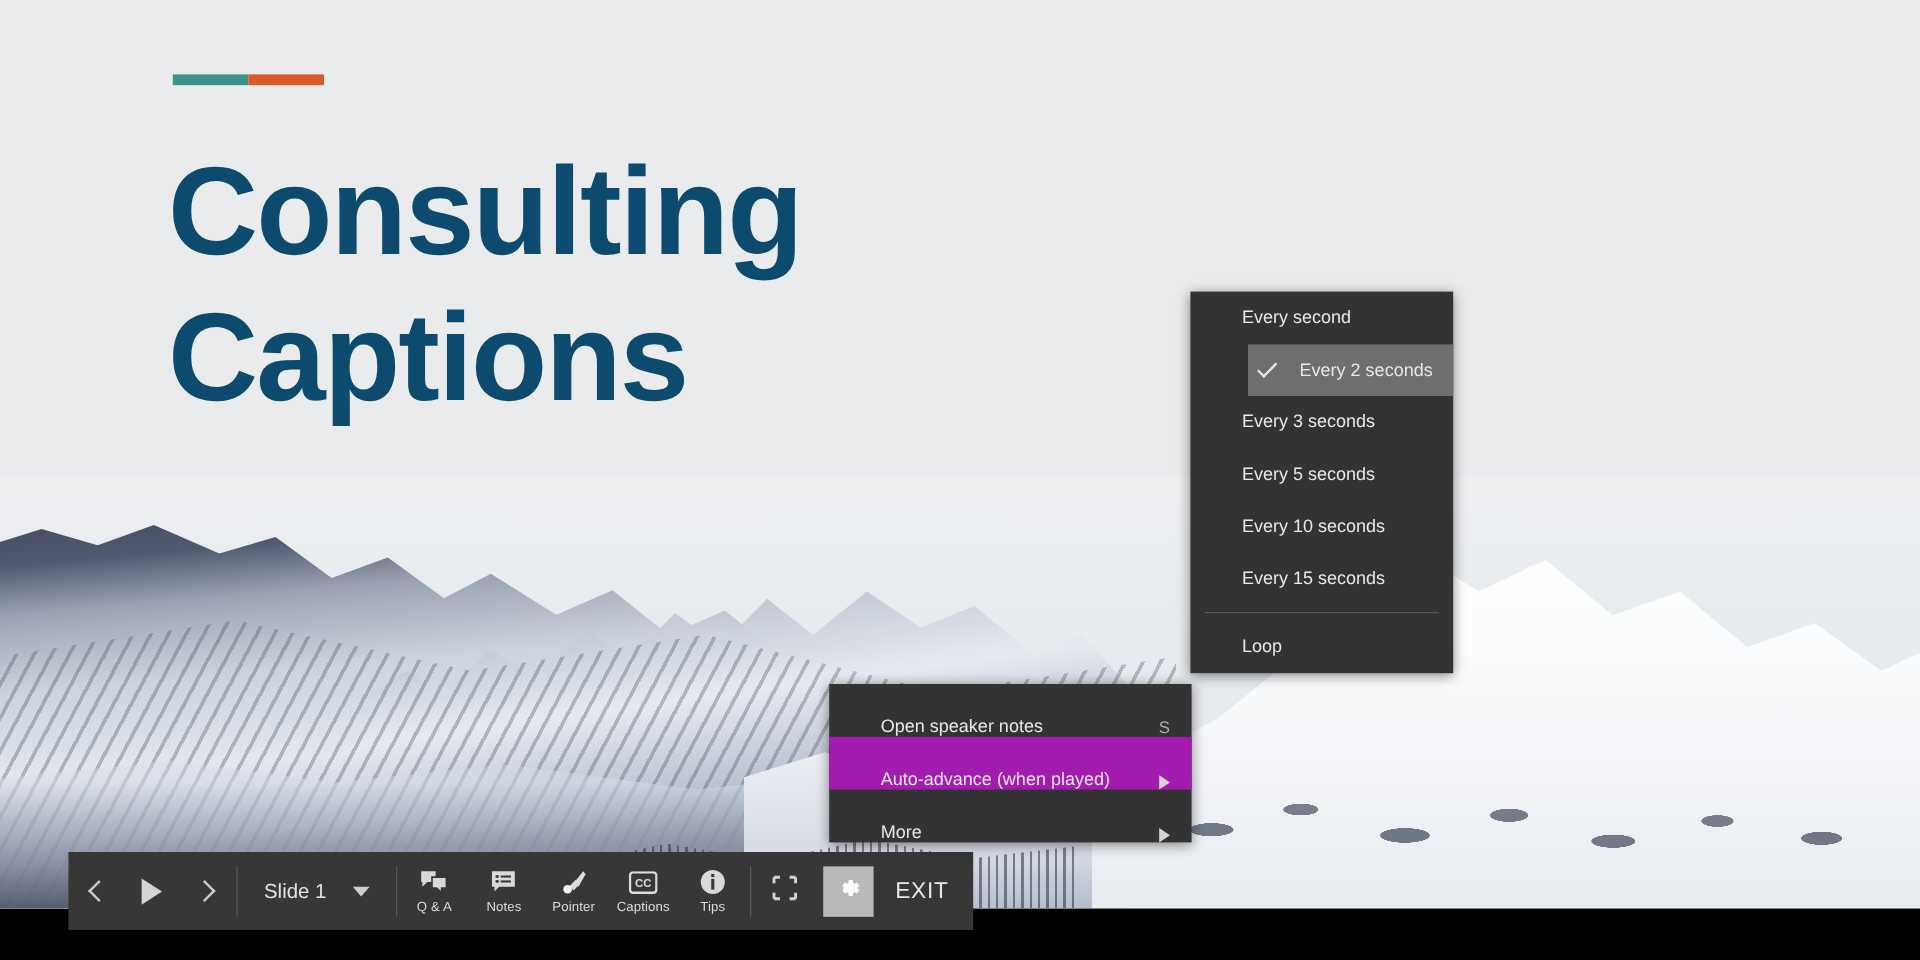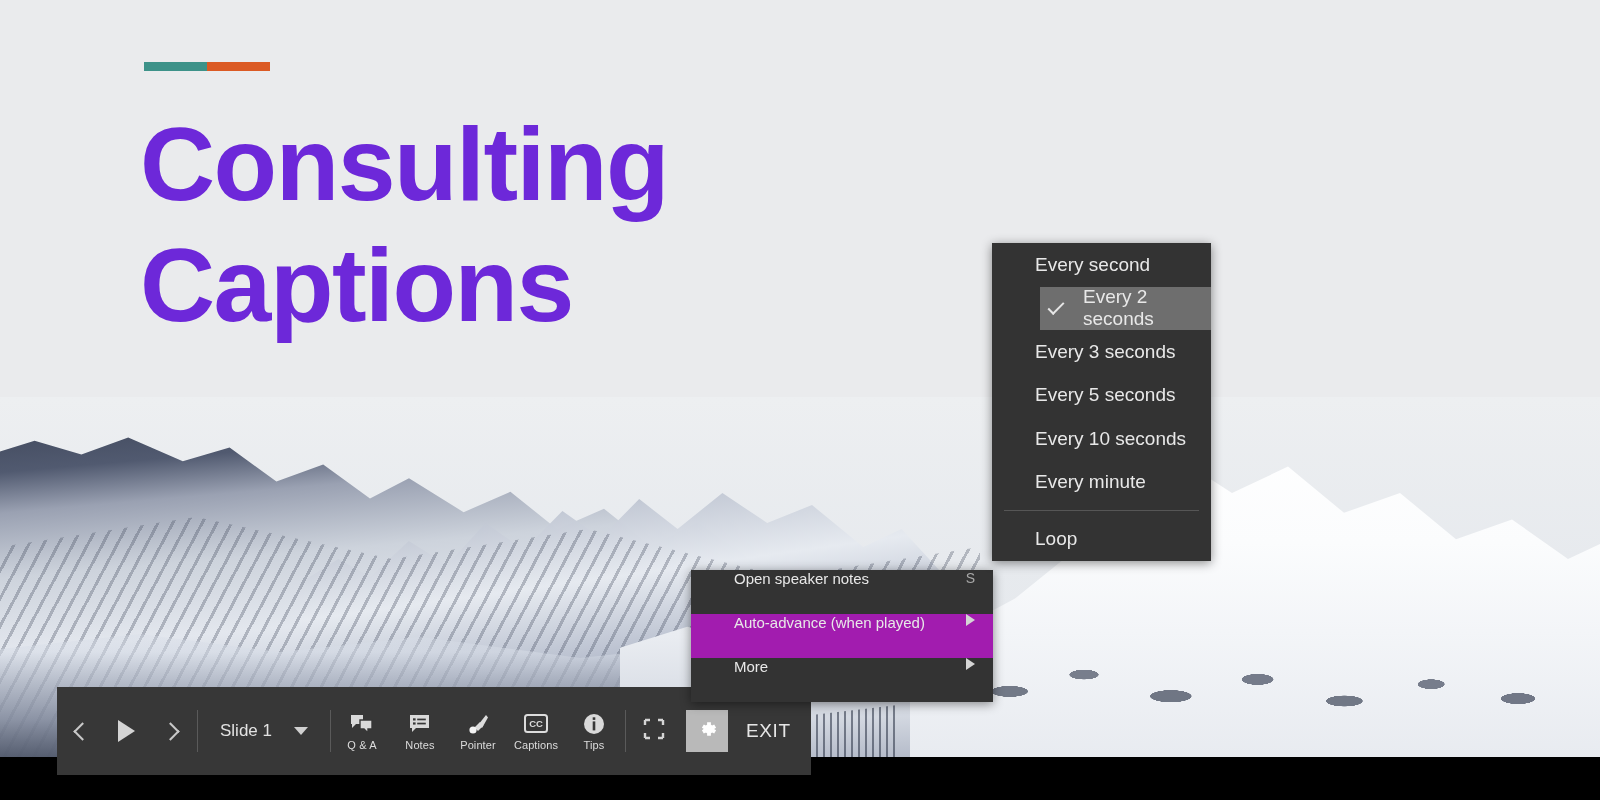--- a/index.html
+++ b/index.html
@@ -106,31 +106,31 @@
   }
 
   
   .accent-bar {
     position:absolute; left:144px; top:62px; width:126px; height:9px;
     display:flex;
   }
   .accent-bar .seg { height:100%; }
 
   .slide-title {
-    position:absolute; left:140px; top:104px;
+    position:absolute; left:140px; top:117px;
     font-size:104px; line-height:1.16;
     font-weight:bold; letter-spacing:-1.5px;
-    color:#6d28d9;
+    color:#0c4a6e;
   }
   .slide-title .ln { display:block; }
 
   
   #toolbar {
     position:absolute; left:57px; bottom:25px;
-    width:754px; height:88px;
+    width:754px; height:65px;
     background:#373737;
     display:flex; align-items:center;
     color:#d6d6d6;
   }
   .tb-group { display:flex; align-items:center; height:100%; }
   .tb-sep { width:1px; height:42px; background:#5a5a5a; margin:0 2px; }
 
   .nav-btn {
     width:46px; height:46px; display:flex; align-items:center; justify-content:center;
     cursor:pointer;
@@ -174,42 +174,42 @@
   }
 
   
   #ctx-menu {
     position:absolute; left:691px; top:570px; width:302px;
     background:#333333; color:#e8e8e8;
     box-shadow:0 2px 10px rgba(0,0,0,.45);
     padding:0;
   }
   .ctx-row {
-    height:44px; display:flex; align-items:flex-start;
+    height:44px; display:flex; align-items:flex-end;
     padding:0 18px 0 43px; font-size:15px; cursor:pointer;
     justify-content:space-between;
   }
   .ctx-row.hl { background:#6e6e6e; }
   .ctx-row .txt { white-space:nowrap; }
   .ctx-row .sc { color:#a8a8a8; font-size:14px; }
   .arrow-r {
     width:0;height:0;border-left:9px solid #d5d5d5;
     border-top:6px solid transparent;border-bottom:6px solid transparent;
   }
 
   
   #sub-menu {
     position:absolute; left:992px; top:243px; width:219px;
     background:#333333; color:#e8e8e8;
     box-shadow:0 2px 10px rgba(0,0,0,.45);
     padding:0;
   }
   .sub-row {
     height:43.5px; display:flex; align-items:center;
-    padding:0 14px 0 43px; font-size:19px; cursor:pointer; position:relative;
+    padding:0 14px 0 43px; font-size:15px; cursor:pointer; position:relative;
   }
   .sub-row.hl { background:#6e6e6e; }
   .sub-check {
     position:absolute; left:12px; top:50%; transform:translateY(-60%) rotate(45deg);
     width:8px; height:16px;
     border-right:2.4px solid #e6e6e6; border-bottom:2.4px solid #e6e6e6;
   }
   .sub-div { height:1px; background:#565656; margin:6px 12px; }
 </style>
 </head>
@@ -373,21 +373,21 @@
     <div class="sub-row">
       <span>Every 3 seconds</span>
     </div>
     <div class="sub-row">
       <span>Every 5 seconds</span>
     </div>
     <div class="sub-row">
       <span>Every 10 seconds</span>
     </div>
     <div class="sub-row">
-      <span>Every minute</span>
+      <span>Every 15 seconds</span>
     </div>
     <div class="sub-div"></div>
     <div class="sub-row">
       <span>Loop</span>
     </div>
   </div>
 
 </div>
 
 </body></html>

